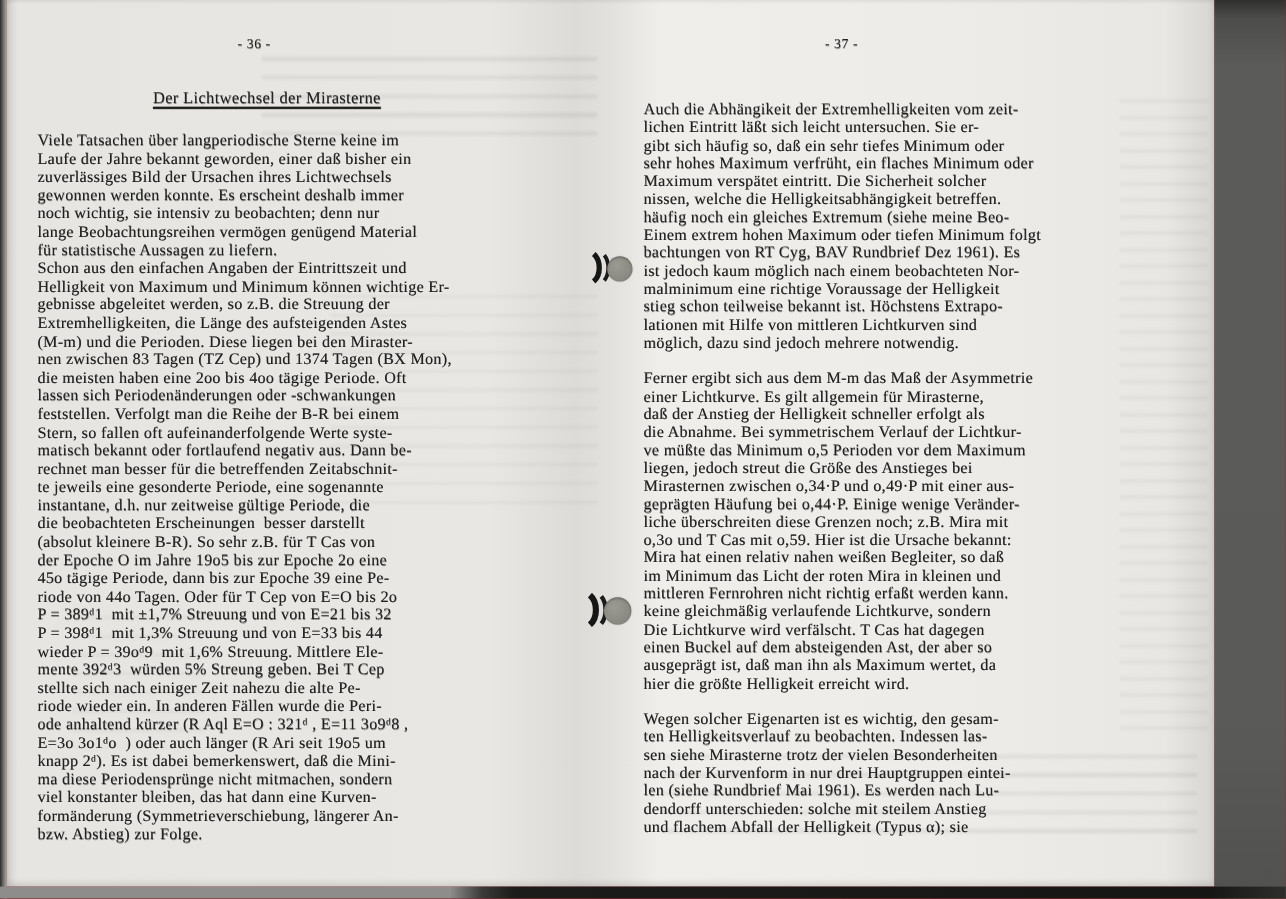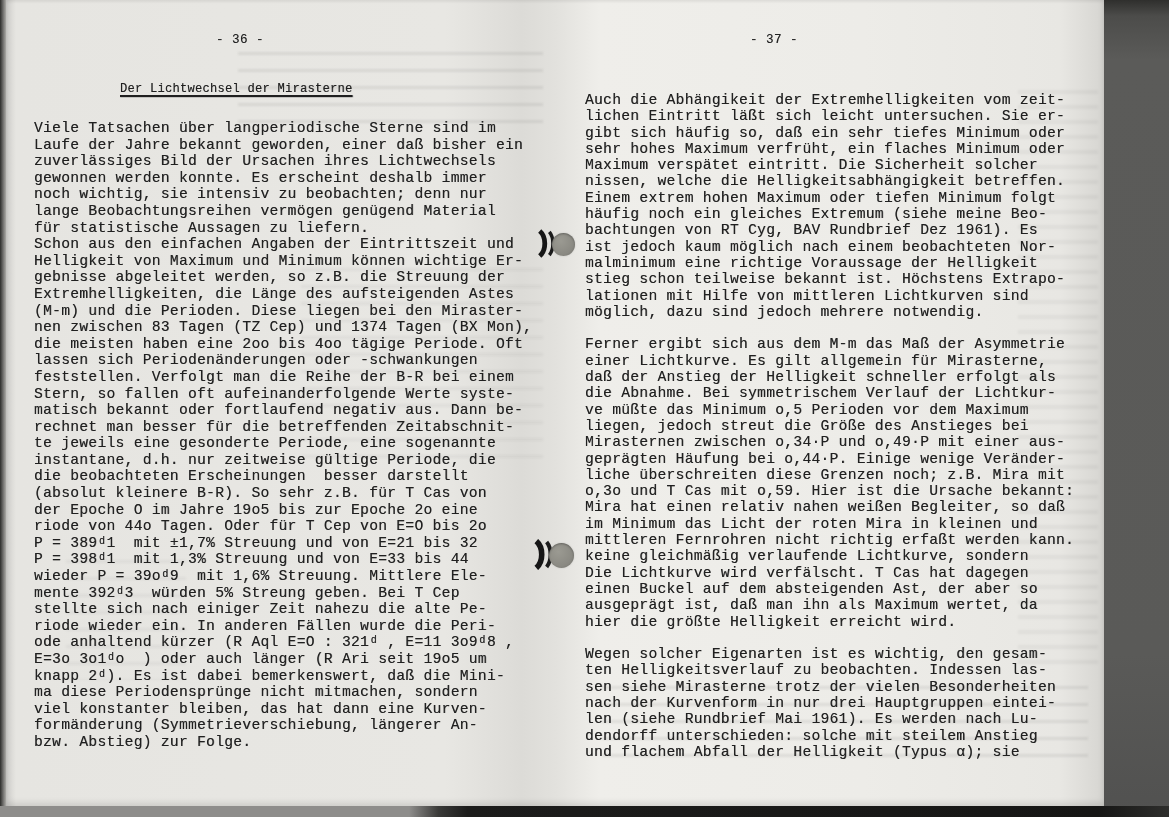--- a/index.html
+++ b/index.html
@@ -1,38 +1,39 @@
 <!DOCTYPE html>
 <html><head>
 <meta charset="utf-8">
 <style>
   html,body{margin:0;padding:0;background:#444;}
   .photo{
     position:relative;width:1169px;height:817px;overflow:hidden;
     background:#b91c1c;
-    font-family:Liberation Mono, monospace;
+    font-family:Liberation Serif, serif;
   }
   .edge-left{position:absolute;left:0;top:0;width:6px;height:817px;
     background:linear-gradient(90deg,#2c2c2a 0,#6d6c6a 3px,#aaa9a5 6px);}
   .spread{
     position:absolute;left:6px;top:0;width:1098px;height:806px;
     background:linear-gradient(90deg,
       #cfcecb 0,#e6e5e1 10px,#e8e7e3 40%,#dcdbd7 47%,
       #e2e1dd 50%,#efeeea 54%,#edece8 78%,#e8e7e3 96%,#d6d5d1 100%);
     box-shadow:inset 0 -3px 6px rgba(0,0,0,.12), inset 0 2px 3px rgba(0,0,0,.05);
   }
   .pageno{
     position:absolute;font-size:12.5px;letter-spacing:.5px;color:#232323;
     white-space:pre;text-shadow:.3px .3px 0 rgba(35,35,35,.45);
   }
   .doc-title{
-    position:absolute;font-size:12px;letter-spacing:.3px;color:#1f1f1f;
+    position:absolute;font-size:15px;letter-spacing:.3px;color:#1f1f1f;
     white-space:pre;text-decoration:underline;text-underline-offset:3px;
     text-decoration-thickness:1.5px;
     text-shadow:.35px .35px 0 rgba(30,30,30,.5);
+    margin-left:19px;
   }
   .body{position:absolute;color:#202020;}
   .body .tline{
     white-space:pre;font-size:14.6px;letter-spacing:.3px;
     text-shadow:.35px .3px 0 rgba(32,32,32,.5);
   }
   .body-left .tline{height:16.6px;line-height:16.6px;}
   .body-right .tline{height:16.3px;line-height:16.3px;}
   .band-right{position:absolute;left:1104px;top:0;width:65px;height:817px;
     background:linear-gradient(180deg,#2f2f2d 0,#4c4c4a 16px,#5b5b59 60px,#5a5a58 80%,#515150 100%);}
@@ -67,21 +68,21 @@
     <div class="bleed h2" style="left:295px;top:268px;width:242px;height:195px;"></div>
     <div class="bleed h2" style="left:60px;top:560px;width:120px;height:120px;"></div>
     <div class="bleed h" style="left:596px;top:686px;width:486px;height:84px;"></div>
     <div class="bleed v" style="left:1012px;top:90px;width:80px;height:580px;"></div>
 
     <div class="pageno" style="left:210px;top:33px;">- 36 -</div>
 
     <div class="doc-title" style="left:114px;top:82px;">Der Lichtwechsel der Mirasterne</div>
 
     <div class="body body-left" style="left:28px;top:120px;">
-        <div class="tline">Viele Tatsachen über langperiodische Sterne sind im</div>
+        <div class="tline">Viele Tatsachen über langperiodische Sterne keine im</div>
         <div class="tline">Laufe der Jahre bekannt geworden, einer daß bisher ein</div>
         <div class="tline">zuverlässiges Bild der Ursachen ihres Lichtwechsels</div>
         <div class="tline">gewonnen werden konnte. Es erscheint deshalb immer</div>
         <div class="tline">noch wichtig, sie intensiv zu beobachten; denn nur</div>
         <div class="tline">lange Beobachtungsreihen vermögen genügend Material</div>
         <div class="tline">für statistische Aussagen zu liefern.</div>
         <div class="tline">Schon aus den einfachen Angaben der Eintrittszeit und</div>
         <div class="tline">Helligkeit von Maximum und Minimum können wichtige Er-</div>
         <div class="tline">gebnisse abgeleitet werden, so z.B. die Streuung der</div>
         <div class="tline">Extremhelligkeiten, die Länge des aufsteigenden Astes</div>
@@ -91,20 +92,21 @@
         <div class="tline">lassen sich Periodenänderungen oder -schwankungen</div>
         <div class="tline">feststellen. Verfolgt man die Reihe der B-R bei einem</div>
         <div class="tline">Stern, so fallen oft aufeinanderfolgende Werte syste-</div>
         <div class="tline">matisch bekannt oder fortlaufend negativ aus. Dann be-</div>
         <div class="tline">rechnet man besser für die betreffenden Zeitabschnit-</div>
         <div class="tline">te jeweils eine gesonderte Periode, eine sogenannte</div>
         <div class="tline">instantane, d.h. nur zeitweise gültige Periode, die</div>
         <div class="tline">die beobachteten Erscheinungen  besser darstellt</div>
         <div class="tline">(absolut kleinere B-R). So sehr z.B. für T Cas von</div>
         <div class="tline">der Epoche O im Jahre 19o5 bis zur Epoche 2o eine</div>
+        <div class="tline">45o tägige Periode, dann bis zur Epoche 39 eine Pe-</div>
         <div class="tline">riode von 44o Tagen. Oder für T Cep von E=O bis 2o</div>
         <div class="tline">P = 389ᵈ1  mit ±1,7% Streuung und von E=21 bis 32</div>
         <div class="tline">P = 398ᵈ1  mit 1,3% Streuung und von E=33 bis 44</div>
         <div class="tline">wieder P = 39oᵈ9  mit 1,6% Streuung. Mittlere Ele-</div>
         <div class="tline">mente 392ᵈ3  würden 5% Streung geben. Bei T Cep</div>
         <div class="tline">stellte sich nach einiger Zeit nahezu die alte Pe-</div>
         <div class="tline">riode wieder ein. In anderen Fällen wurde die Peri-</div>
         <div class="tline">ode anhaltend kürzer (R Aql E=O : 321ᵈ , E=11 3o9ᵈ8 ,</div>
         <div class="tline">E=3o 3o1ᵈo  ) oder auch länger (R Ari seit 19o5 um</div>
         <div class="tline">knapp 2ᵈ). Es ist dabei bemerkenswert, daß die Mini-</div>
@@ -116,22 +118,22 @@
 
     <div class="pageno" style="left:744px;top:33px;">- 37 -</div>
 
     <div class="body body-right" style="left:579px;top:64px;margin-top:28px;">
         <div class="tline">Auch die Abhängikeit der Extremhelligkeiten vom zeit-</div>
         <div class="tline">lichen Eintritt läßt sich leicht untersuchen. Sie er-</div>
         <div class="tline">gibt sich häufig so, daß ein sehr tiefes Minimum oder</div>
         <div class="tline">sehr hohes Maximum verfrüht, ein flaches Minimum oder</div>
         <div class="tline">Maximum verspätet eintritt. Die Sicherheit solcher</div>
         <div class="tline">nissen, welche die Helligkeitsabhängigkeit betreffen.</div>
+        <div class="tline">häufig noch ein gleiches Extremum (siehe meine Beo-</div>
         <div class="tline">Einem extrem hohen Maximum oder tiefen Minimum folgt</div>
-        <div class="tline">häufig noch ein gleiches Extremum (siehe meine Beo-</div>
         <div class="tline">bachtungen von RT Cyg, BAV Rundbrief Dez 1961). Es</div>
         <div class="tline">ist jedoch kaum möglich nach einem beobachteten Nor-</div>
         <div class="tline">malminimum eine richtige Voraussage der Helligkeit</div>
         <div class="tline">stieg schon teilweise bekannt ist. Höchstens Extrapo-</div>
         <div class="tline">lationen mit Hilfe von mittleren Lichtkurven sind</div>
         <div class="tline">möglich, dazu sind jedoch mehrere notwendig.</div>
         <div class="tline"></div>
         <div class="tline">Ferner ergibt sich aus dem M-m das Maß der Asymmetrie</div>
         <div class="tline">einer Lichtkurve. Es gilt allgemein für Mirasterne,</div>
         <div class="tline">daß der Anstieg der Helligkeit schneller erfolgt als</div>

